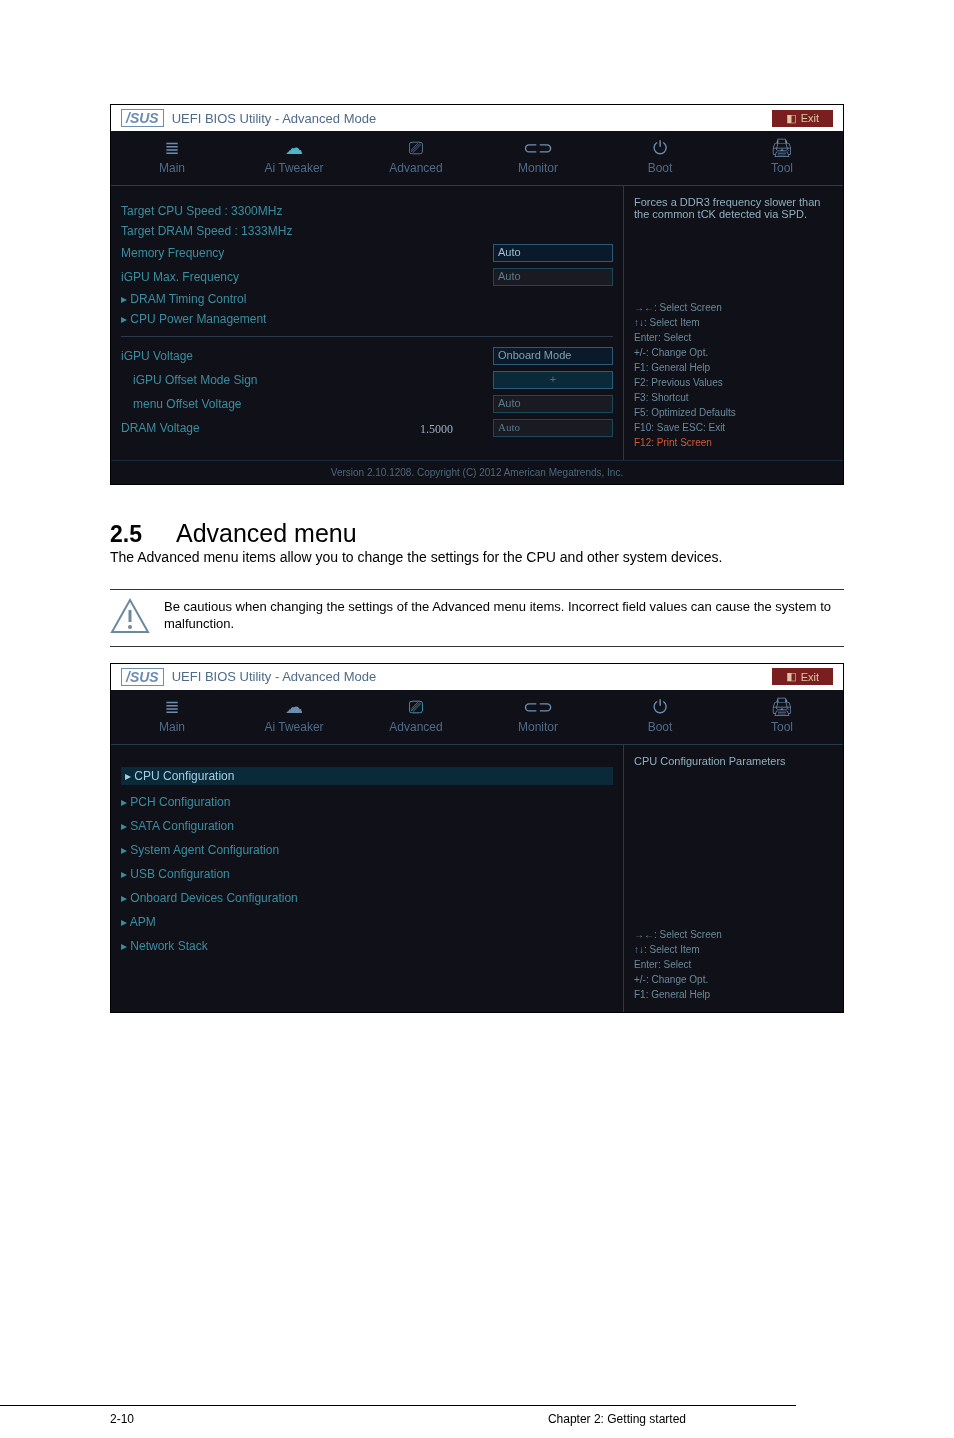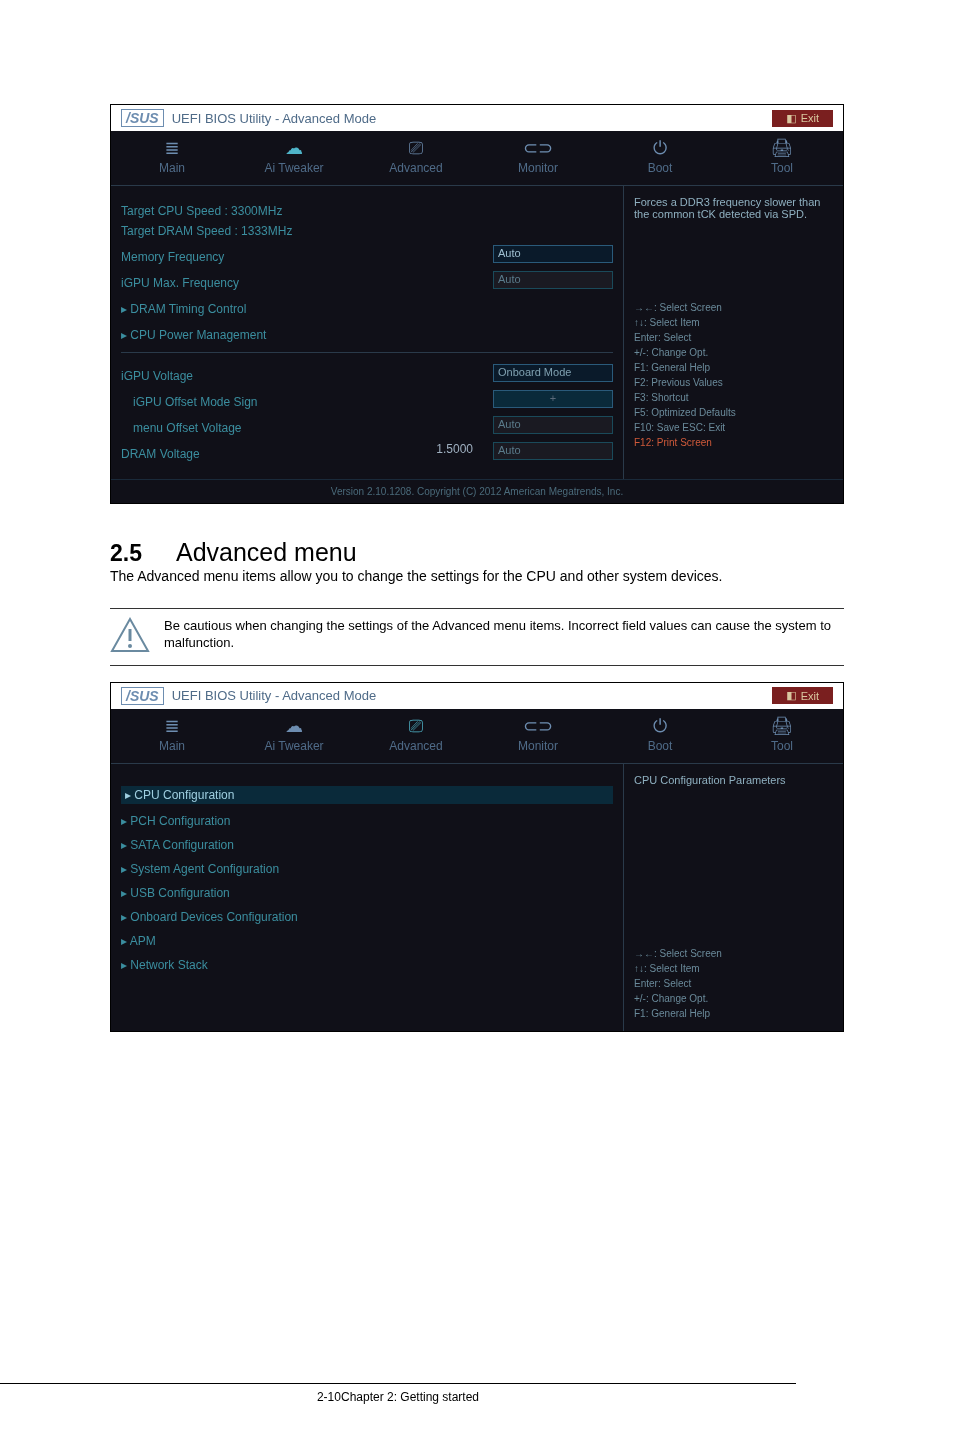--- a/index.html
+++ b/index.html
@@ -13,21 +13,21 @@
   .exit-btn { background: #7a1f1f; color: #d9c8a0; font-size: 11px; padding: 2px 14px; display: flex; align-items: center; gap: 4px; }
   .tabs { display: flex; }
   .tab { flex: 1; text-align: center; padding: 6px 0 10px 0; color: #4f6b88; font-size: 12px; }
   .tab .icon { display: block; font-size: 18px; height: 22px; line-height: 22px; color: #6d8db0; }
   .tab.active .icon { color: #4fb4c8; }
   .tab .label { display: block; margin-top: 2px; }
   .bios-body { display: flex; }
   .bios-left { flex: 1; padding: 12px 10px; border-top: 1px solid #2a3a4a; }
   .bios-right { width: 220px; border-top: 1px solid #2a3a4a; border-left: 1px solid #2a3a4a; padding: 10px; color: #8fb0c0; font-size: 11px; }
   .row { display: flex; justify-content: space-between; align-items: center; margin: 6px 0; font-size: 12px; }
-  .row .label { color: #3b8e9f; margin-top: 6px; }
+  .row .label { color: #3b8e9f; }
   .row .label.sub { padding-left: 12px; }
   .row .value-box { width: 120px; height: 18px; border: 1px solid #1a2a3a; background: #1a1a22; color: #5a6a7a; font-size: 11px; padding: 1px 4px; }
   .row .value-box.auto { border-color: #1a4a5a; color: #5a7a8a; }
   .row .value-box.highlight { background: #0a1a2a; border-color: #2a5a7a; color: #9fbfd0; }
   .row .value-box.offset { background: #0a1a2a; border-color: #2a5a7a; color: #7fa0b0; }
   .row .value-box.plus { background: #0a2a3a; border-color: #2a5a7a; text-align: center; }
   .row .value-static { color: #9fb0c0; font-size: 12px; }
   .divider { height: 1px; background: #2a3a4a; margin: 10px 0; }
   .help-list { margin-top: 80px; font-size: 10px; color: #6a8a9a; line-height: 1.5; }
   .highlight-red { color: #d05a3a; }
@@ -39,21 +39,21 @@
   .body-text { font-size: 14px; margin-top: 0; line-height: 1.35; }
 
   .note-box { display: flex; align-items: flex-start; gap: 14px; margin: 22px 0 16px 0; border-top: 1px solid #333; border-bottom: 1px solid #333; padding: 8px 0; }
   .note-box .iconwrap { width: 42px; text-align: center; }
   .note-box .iconwrap svg { width: 40px; height: 36px; }
   .note-text { font-size: 13px; line-height: 1.35; }
 
   .menu-item { color: #3b8e9f; font-size: 12px; margin: 10px 0; }
   .menu-item.highlighted { background: #0a2a3a; color: #9fcfe0; padding: 2px 4px; }
 
-  .footer { position: absolute; bottom: 34px; left: 0; width: 796px; padding: 0 110px; display: flex; justify-content: center; font-size: 12px; border-top: 1px solid #000; padding-top: 6px; }
+  .footer { position: absolute; bottom: 12px; left: 0; width: 796px; padding: 0 110px; display: flex; justify-content: space-between; font-size: 12px; border-top: 1px solid #000; padding-top: 6px; }
 
   
   .bios-body2 .bios-left { padding: 12px 10px 30px 10px; }
   .right-help2 { font-size: 10px; color: #6a8a9a; line-height: 1.5; margin-top: 6px; }
   .right-title { color: #8fb0c0; font-size: 11px; }
 </style>
 </head>
 <body>
 
 <div class="page">
@@ -129,21 +129,21 @@
         <div class="row">
           <span class="label sub">iGPU Offset Mode Sign</span>
           <span class="value-box plus">+</span>
         </div>
         <div class="row">
           <span class="label sub">menu Offset Voltage</span>
           <span class="value-box auto">Auto</span>
         </div>
         <div class="row">
           <span class="label">DRAM Voltage</span>
-          <span style="display:flex;gap:20px;align-items:flex-start;">
+          <span style="display:flex;gap:40px;align-items:flex-end;font-family:Liberation Serif, serif;">
             <span class="value-static">1.5000</span>
             <span class="value-box auto">Auto</span>
           </span>
         </div>
       </div>
 
       <div class="bios-right">
         <div>Forces a DDR3 frequency slower than the common tCK detected via SPD.</div>
         <div class="help-list">
           <div>→←: Select Screen</div>

